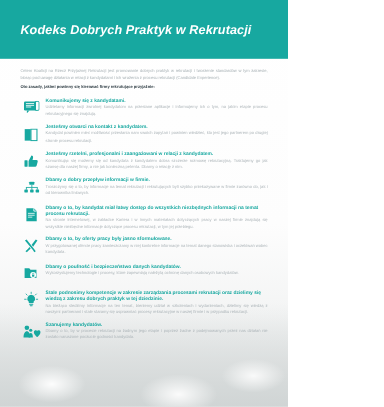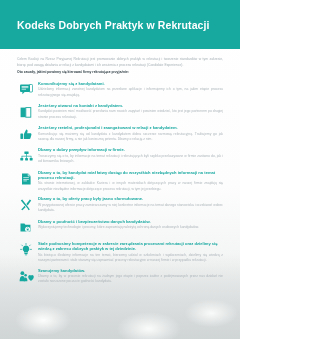--- a/index.html
+++ b/index.html
@@ -10,21 +10,21 @@
   }
   .page{position:relative;width:240px;height:339px;overflow:hidden;
     background:linear-gradient(180deg,#ffffff 0%,#fdfdfd 55%,#f3f4f4 78%,#e8eaea 90%,#dfe2e2 100%);}
   .page:after{content:"";position:absolute;left:0;right:0;bottom:0;height:86px;
     background:
       radial-gradient(ellipse 40px 22px at 18% 78%,rgba(255,255,255,.95),rgba(255,255,255,0) 70%),
       radial-gradient(ellipse 46px 24px at 62% 88%,rgba(255,255,255,.9),rgba(255,255,255,0) 70%),
       radial-gradient(ellipse 38px 20px at 88% 70%,rgba(255,255,255,.85),rgba(255,255,255,0) 70%),
       linear-gradient(180deg,rgba(223,226,226,0) 0%,rgba(214,218,218,.75) 60%,rgba(206,211,211,.9) 100%);
     pointer-events:none;}
-  .header{position:relative;height:49px;background:#17a8a0;display:flex;align-items:center;}
+  .header{position:relative;height:49px;background:#17a8a0;display:flex;align-items:center;font-style:italic;}
   .header h1{margin:0;padding:0 0 0 17px;color:#ffffff;font-size:10.5px;font-weight:bold;letter-spacing:.1px;}
   .intro{position:relative;z-index:2;padding:8px 17px 0 17px;}
   .intro p{margin:0;color:#a9b2b6;font-size:3.4px;line-height:1.65;text-align:justify;}
   .intro p.lead{color:#2f3d44;font-weight:bold;margin-top:2px;}
   .list{position:relative;z-index:2;padding:5px 14px 0 14px;}
   .item{display:flex;align-items:flex-start;margin-bottom:4.2px;}
   .ico{flex:0 0 24px;width:24px;height:18px;display:flex;align-items:center;justify-content:center;color:#17a8a0;}
   .ico svg{display:block;}
   .txt{flex:1 1 auto;padding-right:3px;}
   .h{margin:0;color:#17a8a0;font-size:4.1px;font-weight:bold;line-height:1.35;}

